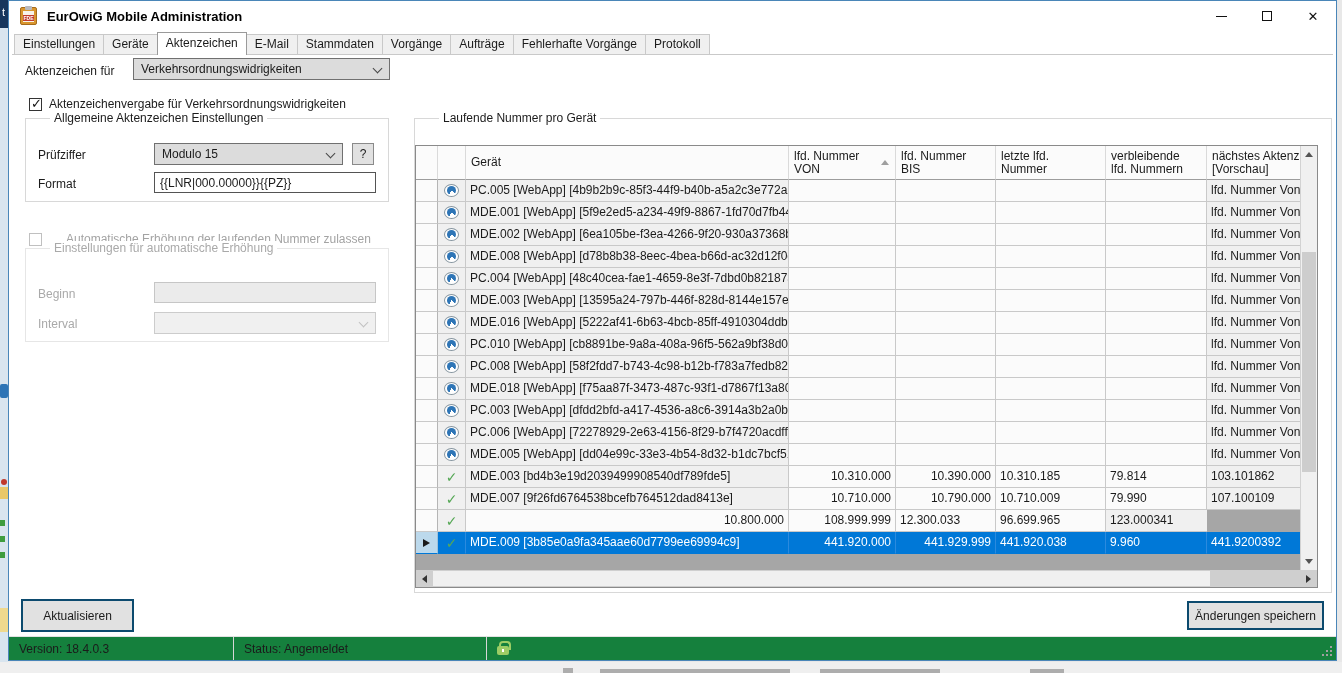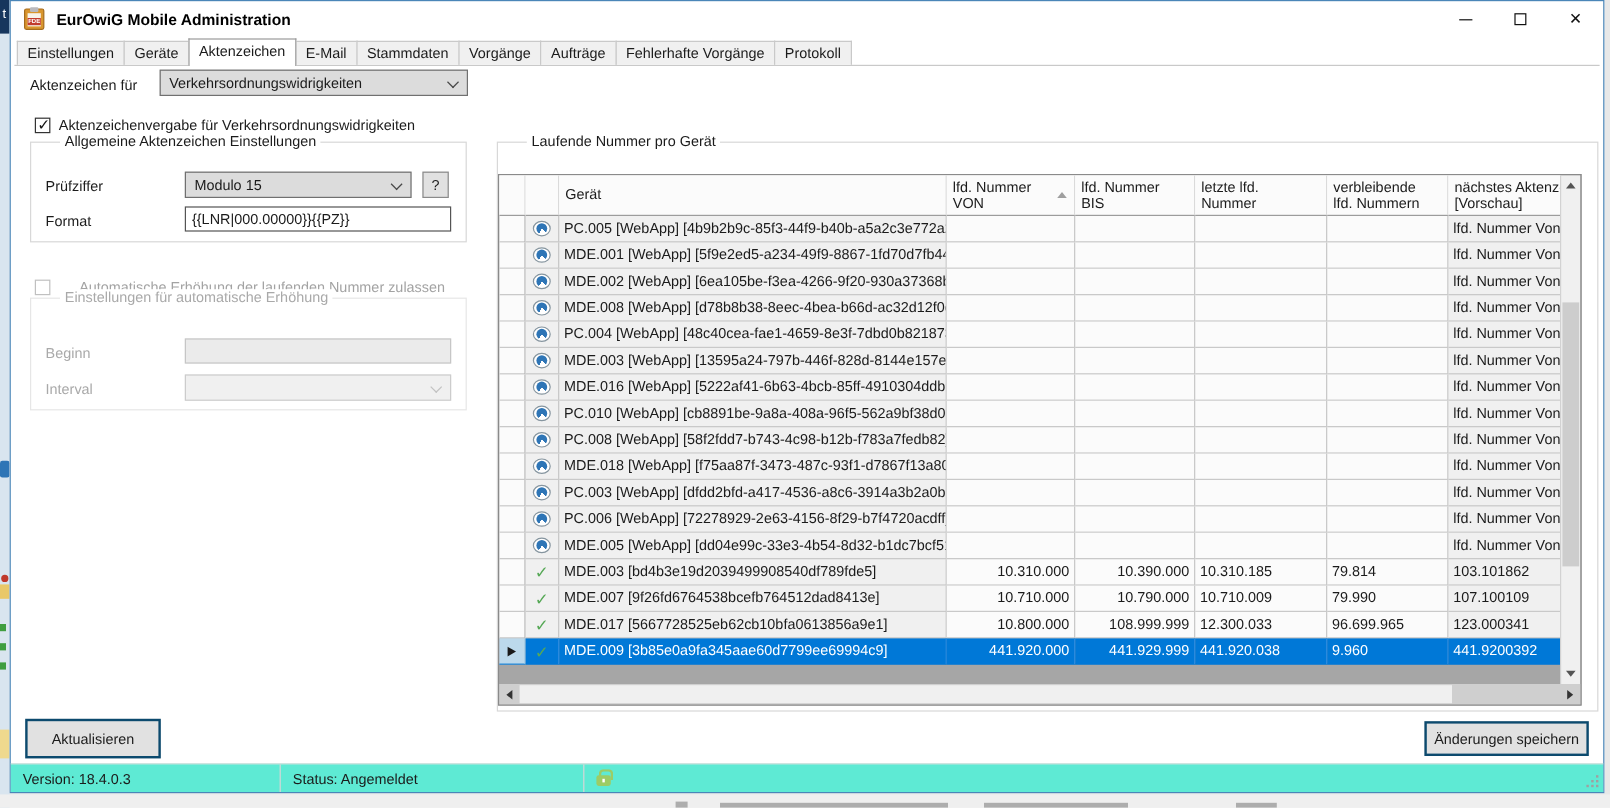--- a/index.html
+++ b/index.html
@@ -117,21 +117,21 @@
   .vs-thumb { position:absolute; left:1px; width:14px; top:106px; height:220px; background:#cdcdcd; }
 
   .grid-hscroll { height:17px; background:#cfcfcf; position:relative; flex:none; }
   .hs-btn { position:absolute; top:0; width:17px; height:17px; display:flex; align-items:center; justify-content:center; }
   .hs-left { left:0; } .hs-right { right:0; }
   .hs-thumb { position:absolute; left:17px; top:1px; height:15px; width:777px; background:#f0f0f0; }
 
   
   .btn { position:absolute; background:#e1e1e1; border:2px solid #0c4a6e;
          display:flex; align-items:center; justify-content:center; white-space:nowrap; }
-  .statusbar { position:absolute; left:0; bottom:0; width:100%; height:24px; background:#5eead4;
+  .statusbar { position:absolute; left:0; bottom:0; width:100%; height:24px; background:#15803d;
                border-top:1px solid #e2e2e2; display:flex; align-items:center; }
   .sb-sec { height:100%; display:flex; align-items:center; padding:0 10px; border-right:1px solid #d6d6d6; white-space:nowrap; }
   .sb-sec.last { border-right:none; gap:8px; flex:1; }
   .lock { position:relative; width:12px; height:9px; background:#9ccc65; border-radius:2px; margin-top:4px; flex:none; }
   .lock:before { content:""; position:absolute; top:-5px; left:2px; width:8px; height:7px;
                  border:2px solid #9ccc65; border-bottom:none; border-radius:4px 4px 0 0; }
   .lock:after { content:""; position:absolute; left:5px; top:3px; width:2px; height:3px; background:#fff; }
   .grip { position:absolute; right:4px; bottom:4px; width:2px; height:2px; background:#a0a0a0;
           box-shadow:0 -4px #a0a0a0, 0 -8px #a0a0a0, -4px 0 #a0a0a0, -8px 0 #a0a0a0, -4px -4px #a0a0a0; }
 </style>
@@ -476,21 +476,20 @@
     <div class="cell num c-bis">10.790.000</div>
     <div class="cell c-letzte">10.710.009</div>
     <div class="cell c-verbleibend">79.990</div>
     <div class="cell c-naechstes" style="border-right:none;">107.100109</div>
   </div>
               <div class="gcols grow">
     <div class="cell c-rowhdr"></div>
     <div class="cell c-status">
                   <span class="icon-ok">✓</span>
                 </div>
-    <div class="cell c-geraet">MDE.017 [5667728525eb62cb10bfa0613856a9e1]</div>
     <div class="cell num c-von">10.800.000</div>
     <div class="cell num c-bis">108.999.999</div>
     <div class="cell c-letzte">12.300.033</div>
     <div class="cell c-verbleibend">96.699.965</div>
     <div class="cell c-naechstes" style="border-right:none;">123.000341</div>
   </div>
               <div class="gcols grow selected">
     <div class="cell c-rowhdr">
                   <span class="row-pointer"></span>
                 </div>

